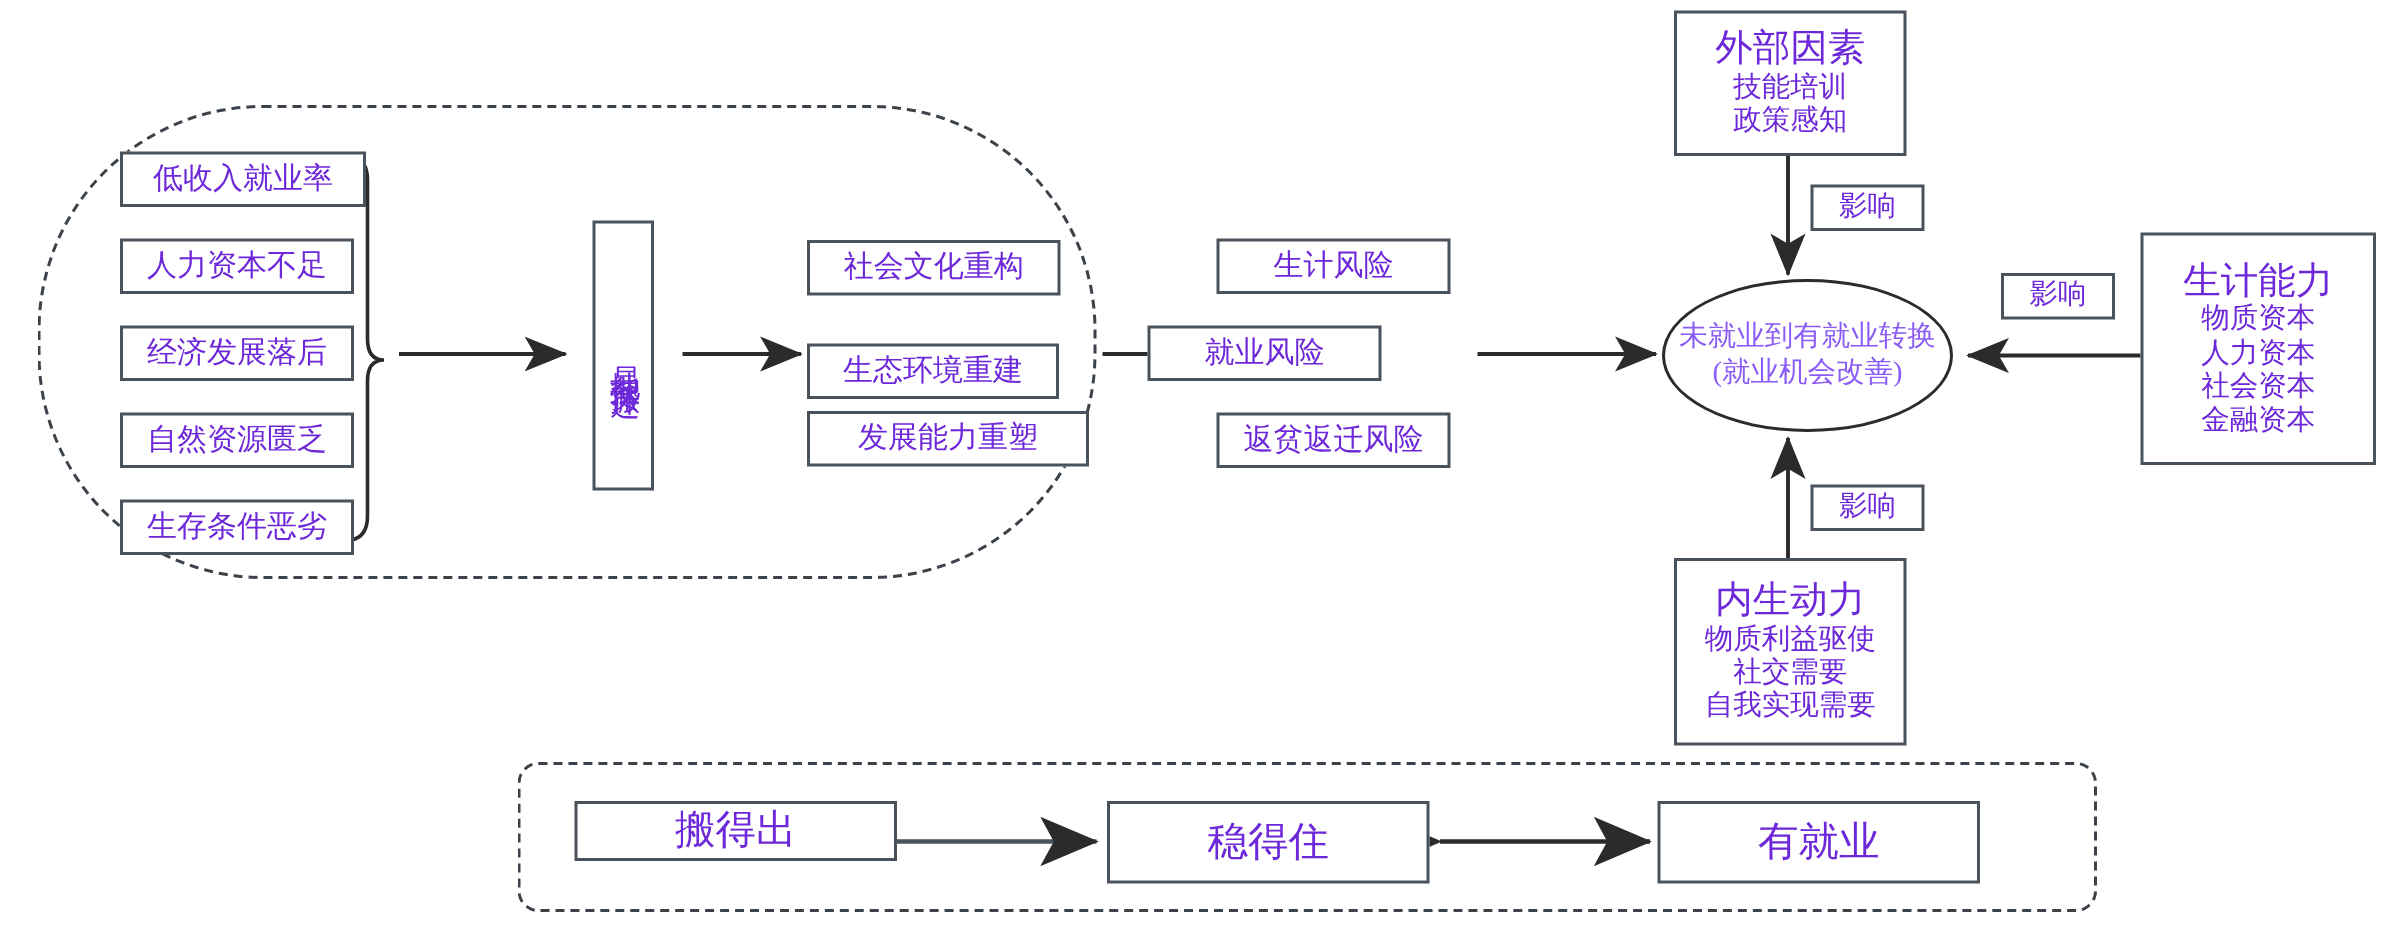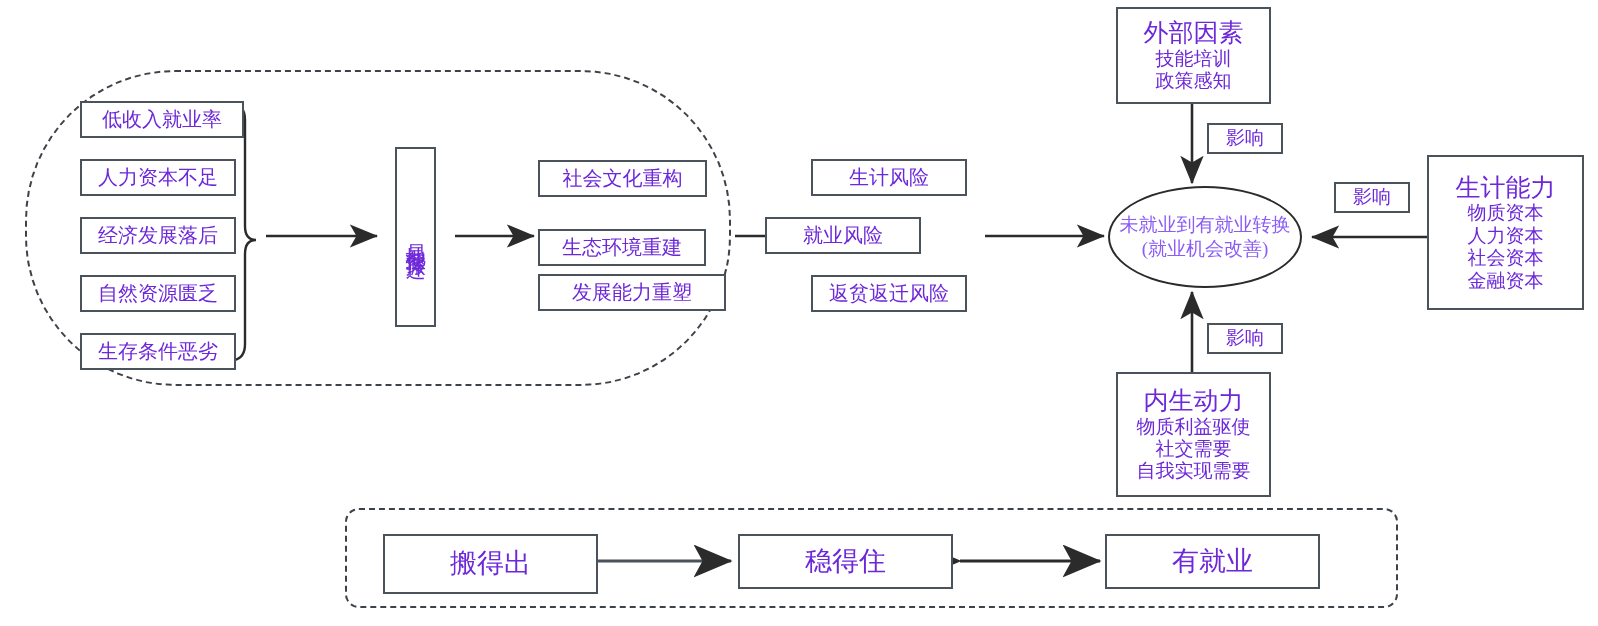--- a/index.html
+++ b/index.html
@@ -142,21 +142,21 @@
   <div class="node lbl" style="left:1207px;top:123px;width:76px;height:31px;">
     <span>影响</span>
   </div>
   <div class="node lbl" style="left:1334px;top:182px;width:76px;height:31px;">
     <span>影响</span>
   </div>
   <div class="node lbl" style="left:1207px;top:323px;width:76px;height:31px;">
     <span>影响</span>
   </div>
 
-  <div class="node bottom-node" style="left:383px;top:534px;width:215px;height:60px;">
+  <div class="node bottom-node" style="left:383px;top:534px;width:215px;height:40px;">
     <span>搬得出</span>
   </div>
   <div class="node bottom-node" style="left:738px;top:534px;width:215px;height:55px;">
     <span>稳得住</span>
   </div>
   <div class="node bottom-node" style="left:1105px;top:534px;width:215px;height:55px;">
     <span>有就业</span>
   </div>
 
 </div>

